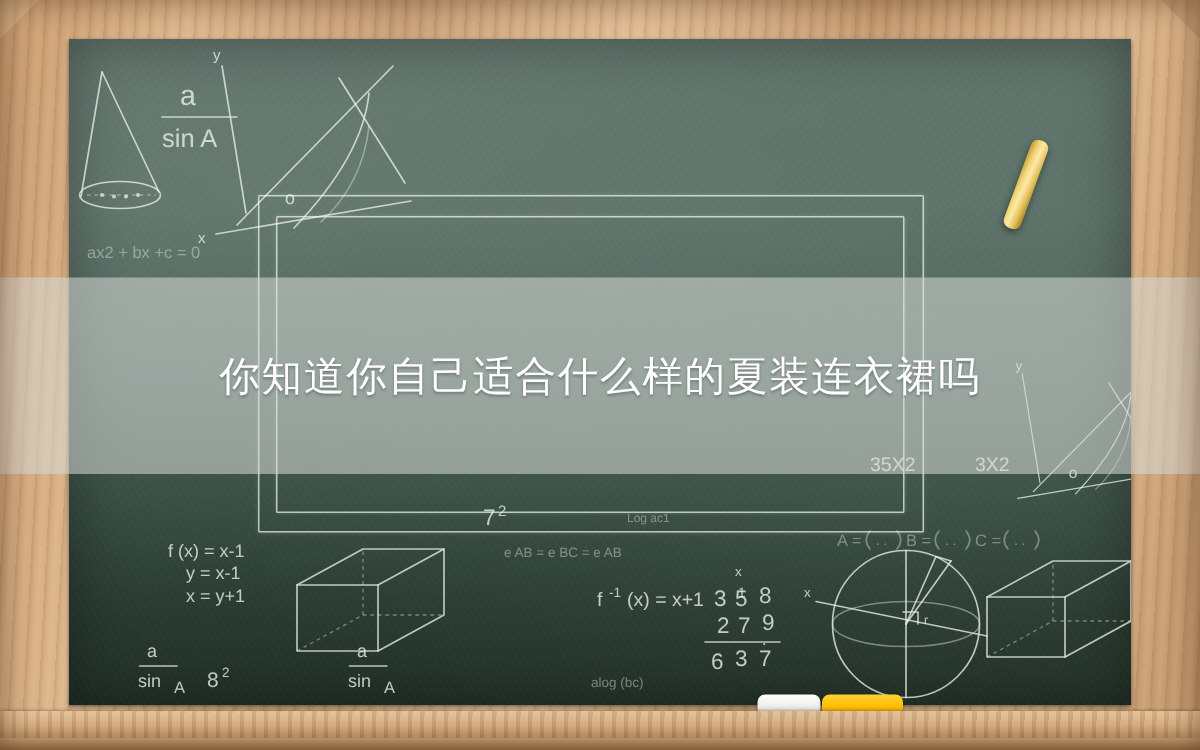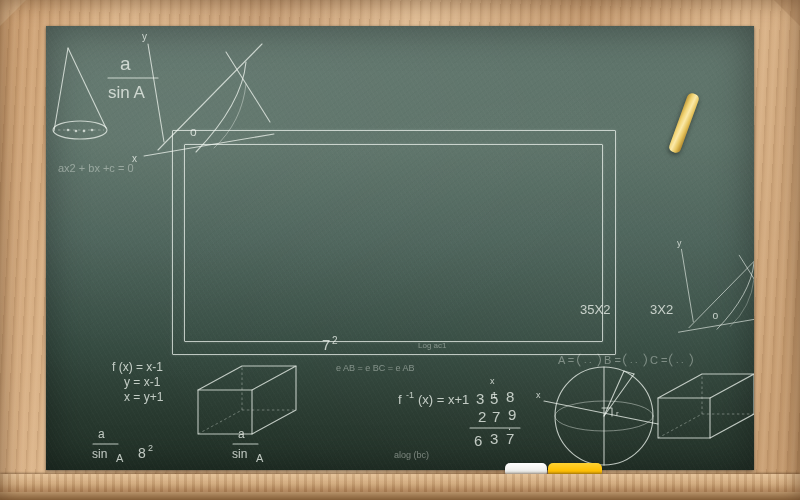--- a/index.html
+++ b/index.html
@@ -281,20 +281,23 @@
 
     </svg>
 
     <div class="rect-outer"></div>
     <div class="rect-inner"></div>
 
   </div>
 
   <div class="chalk-stick chalk-yellow-top"></div>
 
+  <div class="band">
+    <div class="caption">你知道你自己适合什么样的夏装连衣裙吗</div>
+  </div>
 
   <div class="chalk-stick chalk-white-ledge"></div>
   <div class="chalk-stick chalk-yellow-ledge"></div>
   <div class="ledge"></div>
   <div class="ledge-lip"></div>
 
   <div class="frame-shadow"></div>
 </div>
 
 </body></html>

